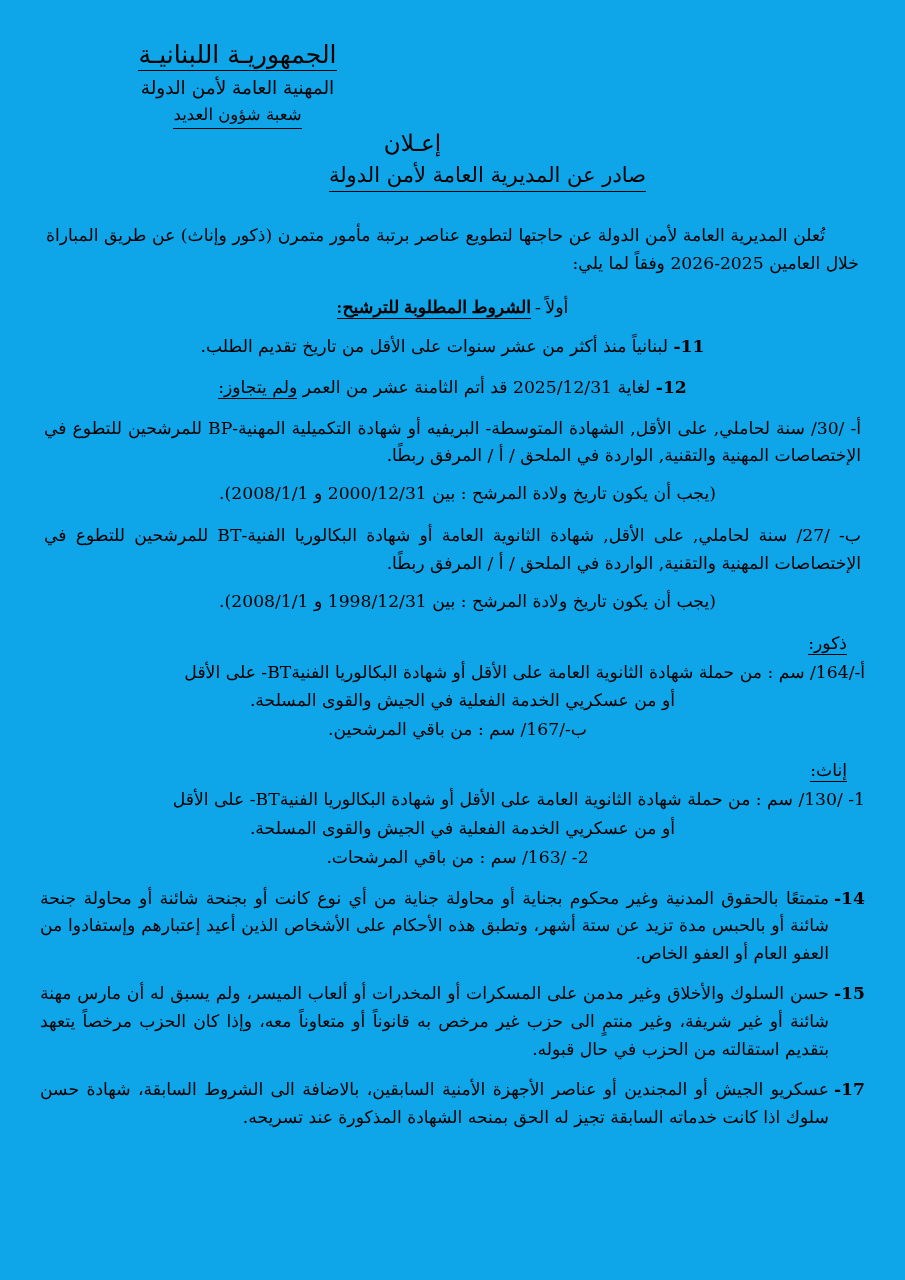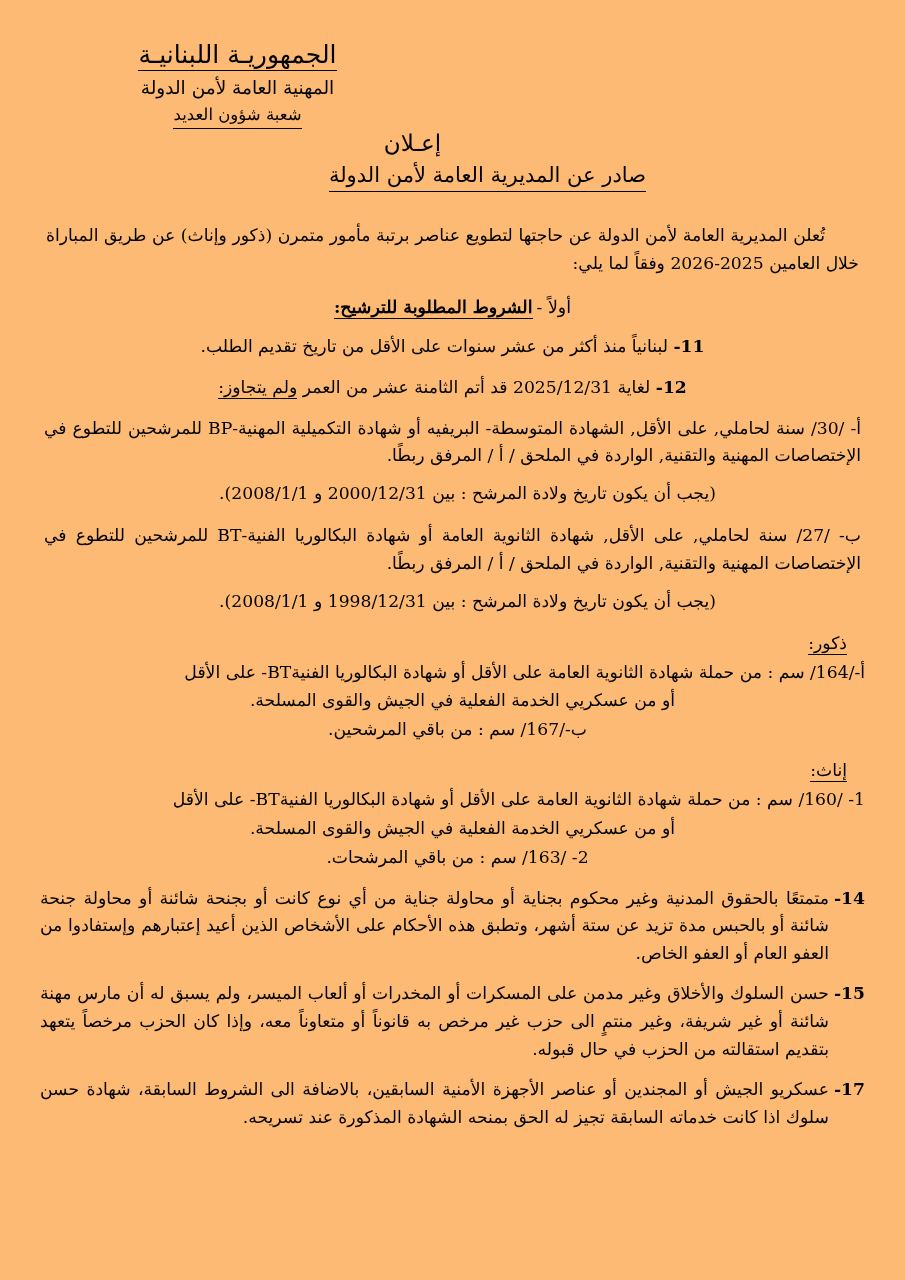--- a/index.html
+++ b/index.html
@@ -9,21 +9,21 @@
     background: #ffffff;
   }
   body {
     font-family: "DejaVu Sans", "Liberation Sans", sans-serif;
     color: #000000;
   }
   .page {
     width: 905px;
     height: 1280px;
     box-sizing: border-box;
-    background: #fdba74;
+    background: #0ea5e9;
     position: relative;
     overflow: hidden;
     padding: 36px 40px 20px 40px;
     direction: rtl;
     font-family: "DejaVu Serif", "Liberation Serif", serif;
   }
   
   .letterhead {
     text-align: center;
     margin-right: 430px;
@@ -92,20 +92,21 @@
   .intro {
     text-indent: 34px;
     margin-bottom: 14px;
     padding-right: 6px;
     padding-left: 6px;
   }
   .section-head {
     text-align: center;
     margin: 15px 0 12px 0;
     font-size: 17.4px;
+    font-family: Liberation Serif, serif;
   }
   .section-head .lbl { padding-left: 4px; }
   .section-head .und {
     border-bottom: 1.3px solid #000;
     font-weight: bold;
     padding-bottom: 1px;
   }
 
   .item {
     display: flex;
@@ -230,21 +231,21 @@
     <p class="gender-label">
       <span>ذكور:</span>
     </p>
     <p class="h-line">أ-/164/ سم : من حملة شهادة الثانوية العامة على الأقل أو شهادة البكالوريا الفنيةBT- على الأقل</p>
     <p class="h-line cont">أو من عسكريي الخدمة الفعلية في الجيش والقوى المسلحة.</p>
     <p class="h-line short gap-after">ب-/167/ سم : من باقي المرشحين.</p>
 
     <p class="gender-label">
       <span>إناث:</span>
     </p>
-    <p class="h-line">1- /160/ سم : من حملة شهادة الثانوية العامة على الأقل أو شهادة البكالوريا الفنيةBT- على الأقل</p>
+    <p class="h-line">1- /130/ سم : من حملة شهادة الثانوية العامة على الأقل أو شهادة البكالوريا الفنيةBT- على الأقل</p>
     <p class="h-line cont">أو من عسكريي الخدمة الفعلية في الجيش والقوى المسلحة.</p>
     <p class="h-line short gap-after">2- /163/ سم : من باقي المرشحات.</p>
 
     <div class="item">
       <span class="num">14-</span>
       <span class="txt">متمتعًا بالحقوق المدنية وغير محكوم بجناية أو محاولة جناية من أي نوع كانت أو بجنحة شائنة أو محاولة جنحة شائنة أو بالحبس مدة تزيد عن ستة أشهر، وتطبق هذه الأحكام على الأشخاص الذين أعيد إعتبارهم وإستفادوا من العفو العام أو العفو الخاص.</span>
     </div>
 
     <div class="item">
       <span class="num">15-</span>

